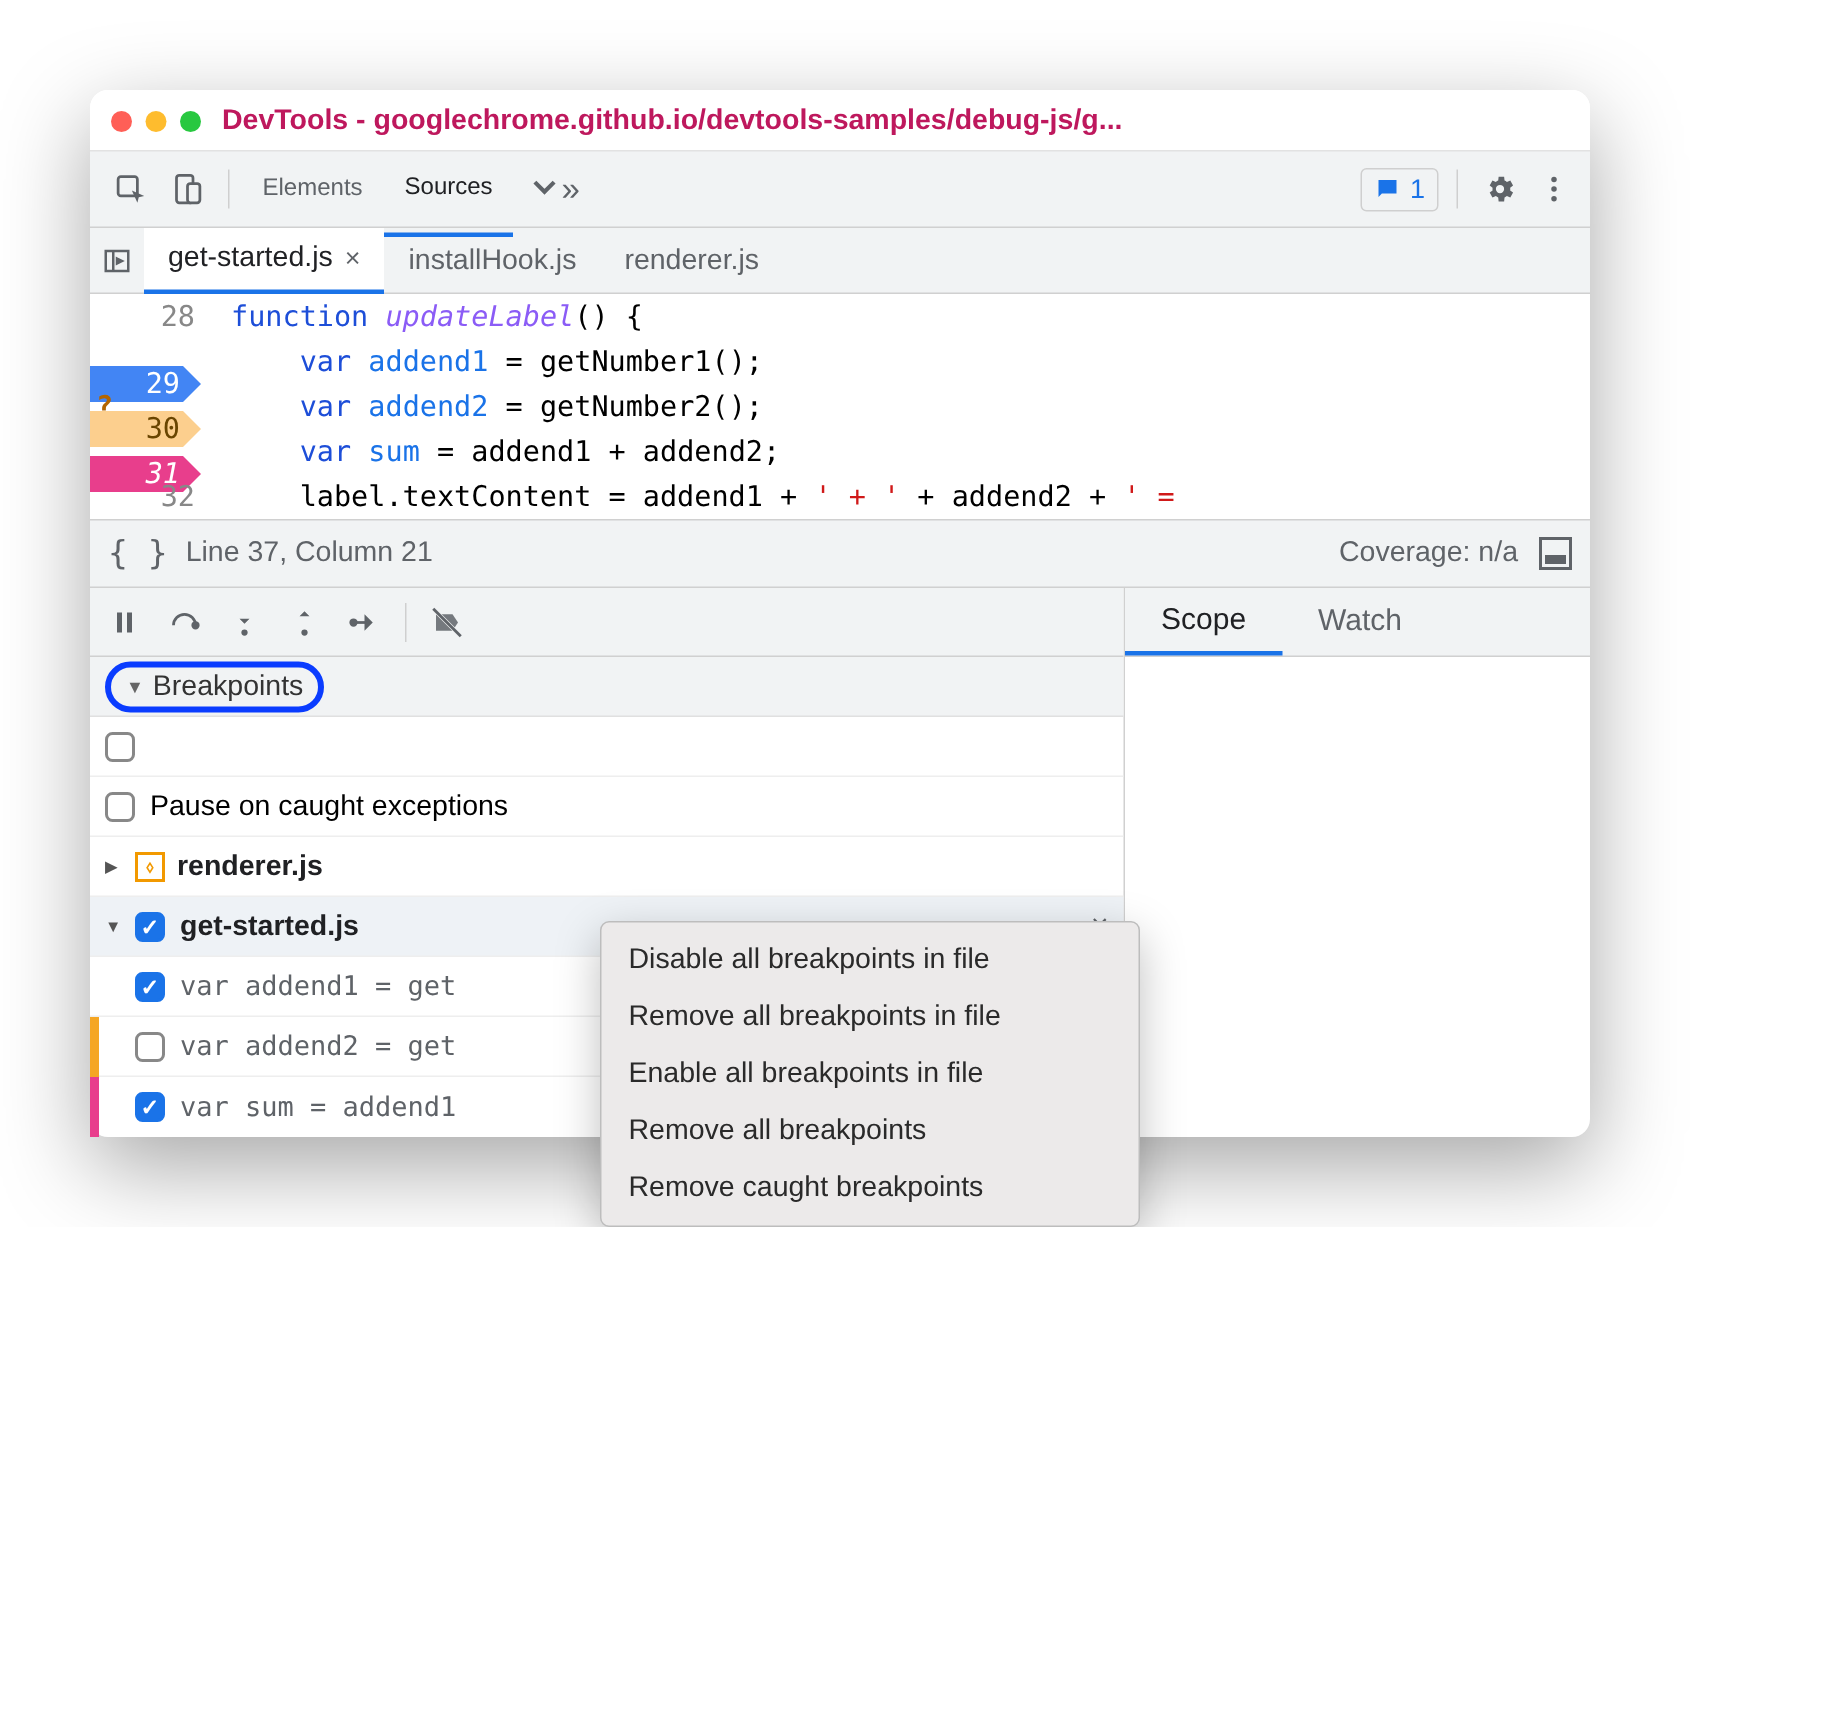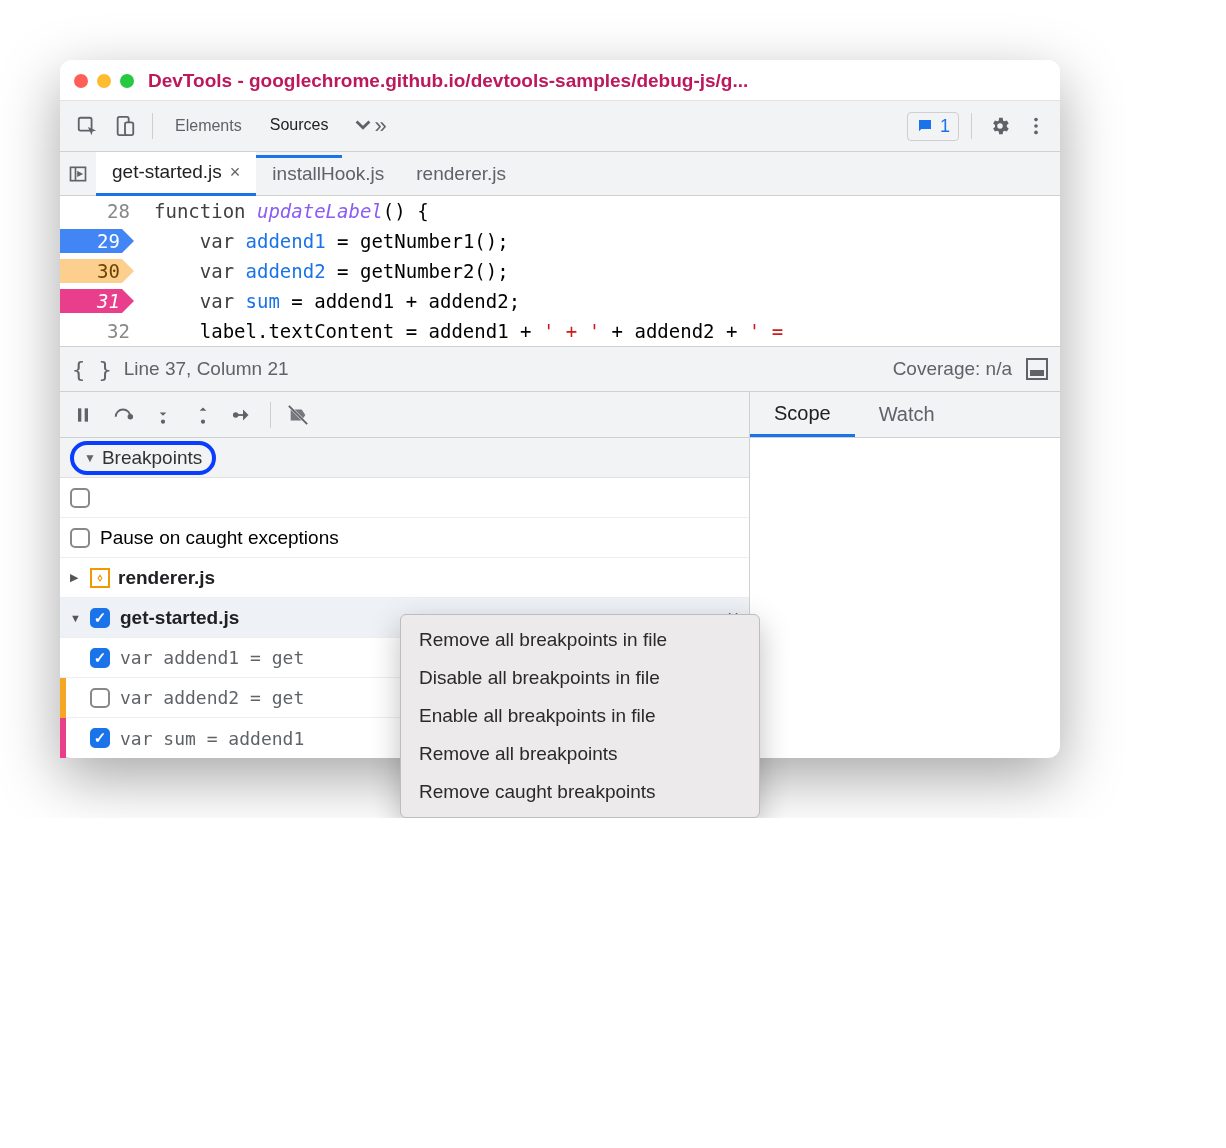--- a/index.html
+++ b/index.html
@@ -47,32 +47,32 @@
 
   .file-tabs {
     display:flex; align-items:center; height:44px; background:#f1f3f4; border-bottom:1px solid #d0d0d0;
   }
   .nav-icon { width:36px; display:flex; align-items:center; justify-content:center; color:#5f6368; cursor:pointer;}
   .file-tab { display:flex; align-items:center; padding:0 16px; height:44px; font-size:19px; color:#5f6368; cursor:pointer; gap:8px;}
   .file-tab.active { color:#202124; border-bottom:3px solid #1a73e8; background:#fff;}
   .close-x { color:#5f6368; font-size:18px;}
 
   .code-area { background:#fff; font-family: Menlo, Consolas, monospace; font-size:19px; line-height:30px; overflow:hidden;}
-  .code-line { display:flex; height:30px; white-space:pre; }
+  .code-line { display:flex; height:30px; align-items:center; white-space:pre; }
   .gutter { width:84px; display:flex; justify-content:flex-end; align-items:center; color:#888; padding-right:0; position:relative; user-select:none;}
   .ln { position:absolute; right:14px; }
   .arrow-bp { position:absolute; left:0; top:0; height:30px; display:flex; align-items:center; }
   .bp-shape { height:24px; display:flex; align-items:center; padding-left:8px; padding-right:14px; color:#fff; font-weight:500; clip-path: polygon(0 0, calc(100% - 12px) 0, 100% 50%, calc(100% - 12px) 100%, 0 100%);}
   .bp-blue { background:#4285f4; width:74px;}
   .bp-orange { background:#fccf8e; color:#a35500; width:74px;}
   .bp-pink { background:#e83e8c; width:74px;font-style:italic;}
   .qmark { position:absolute; left:4px; color:#b26500; font-weight:700;}
   .dots { position:absolute; left:4px; color:#fff; font-weight:700;}
   .code-text { padding-left:10px; }
-  .kw { color:#404040; }
+  .kw { color:#1d4ed8; }
   .fn { color:#8b5cf6;font-style:italic; }
   .vn { color:#1a73e8; }
   .str { color:#d01919; }
 
   .statusbar { display:flex; align-items:center; justify-content:space-between; height:46px; background:#f1f3f4; border-top:1px solid #d0d0d0; border-bottom:1px solid #d0d0d0; padding:0 12px; font-size:19px; color:#5f6368;}
   .statusbar-left { display:flex; align-items:center; gap:12px; }
   .brace-icon { font-family:monospace; font-size:22px; cursor:pointer;}
   .coverage-icon { width:22px; height:22px; border:2px solid #5f6368; position:relative; display:inline-block; cursor:pointer;}
   .coverage-icon:after{content:"";position:absolute;bottom:2px;left:2px;right:2px;height:6px;background:#5f6368;}
   .statusbar-right{display:flex;align-items:center;gap:14px;}
@@ -323,22 +323,22 @@
         <span class="code-snip">var addend2 = get</span>
       </div>
       <div class="bp-row" style="padding-left:0;border-bottom:none">
         <span class="marker-strip strip-pink"></span>
         <span style="width:18px"></span>
         <span class="cbox checked"></span>
         <span class="code-snip">var sum = addend1</span>
       </div>
 
       <div class="context-menu">
+        <div class="ctx-item">Disable all breakpoints in file</div>
         <div class="ctx-item">Remove all breakpoints in file</div>
-        <div class="ctx-item">Disable all breakpoints in file</div>
         <div class="ctx-item">Enable all breakpoints in file</div>
         <div class="ctx-item">Remove all breakpoints</div>
         <div class="ctx-item">Remove caught breakpoints</div>
       </div>
 
     </div>
 
     <div class="right-panel">
       <div class="right-tabs">
         <div class="rtab active">Scope</div>

